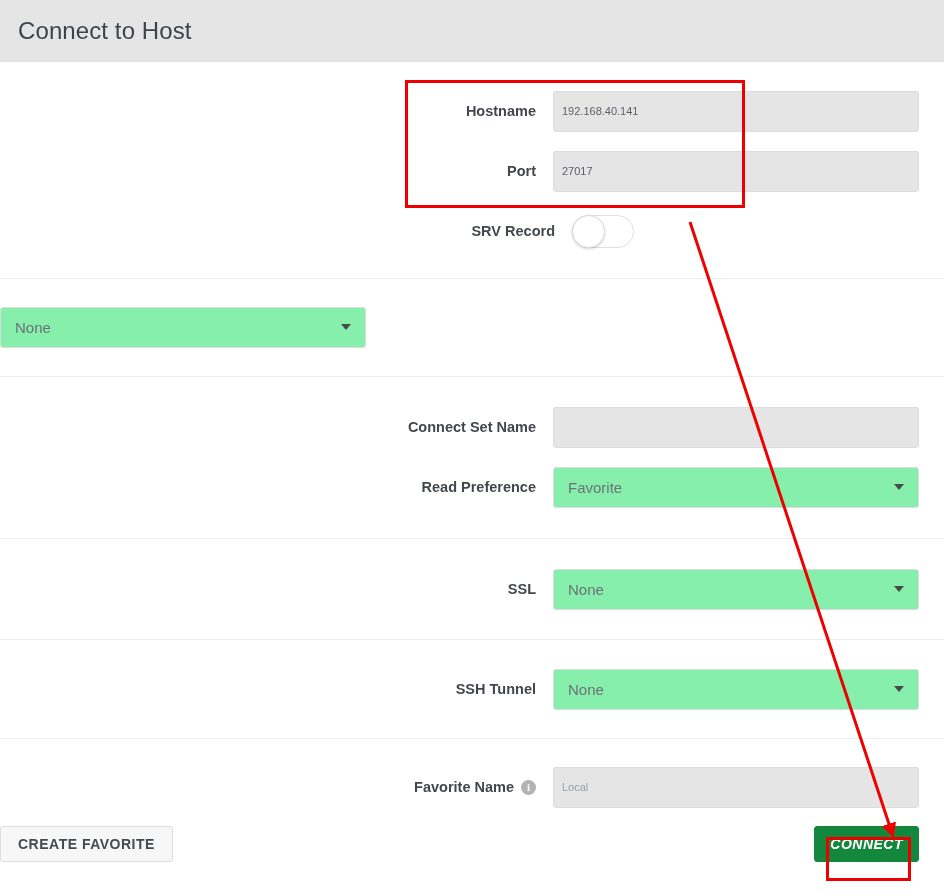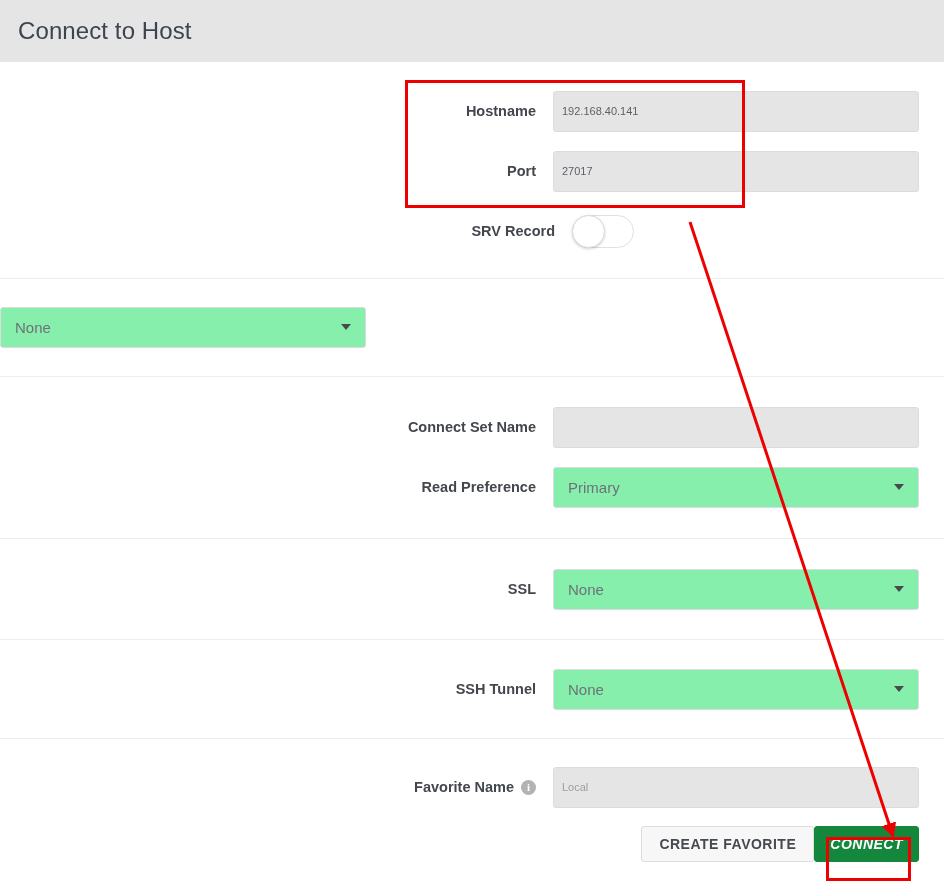--- a/index.html
+++ b/index.html
@@ -141,22 +141,23 @@
     display: inline-flex;
     align-items: center;
     justify-content: center;
     line-height: 1;
     flex: 0 0 auto;
   }
 
   
   #button-row {
     display: flex;
-    justify-content: flex-end;
-    align-items: center;
+    justify-content: space-between;
+    align-items: center;
+    gap: 8px;
     padding-right: 25px;
     padding-top: 9px;
   }
   .btn {
     height: 36px;
     border-radius: 3px;
     font-size: 14px;
     font-weight: bold;
     letter-spacing: 0.5px;
     font-family: "Liberation Sans", sans-serif;
@@ -237,21 +238,21 @@
     <div class="form-row">
       <div class="row-label">Connect Set Name</div>
       <div class="field-wrap">
         <input class="text-input" type="text" value="" style="">
       </div>
     </div>
     <div class="form-row">
       <div class="row-label">Read Preference</div>
       <div class="field-wrap">
         <div class="select-box">
-          <span class="sel-value">Primary</span>
+          <span class="sel-value">Favorite</span>
           <span class="select-caret"></span>
         </div>
       </div>
     </div>
   </div>
 
   <div class="form-section" style="padding-top:20px; padding-bottom:20px;">
     <div class="form-row">
       <div class="row-label">SSL</div>
       <div class="field-wrap">

